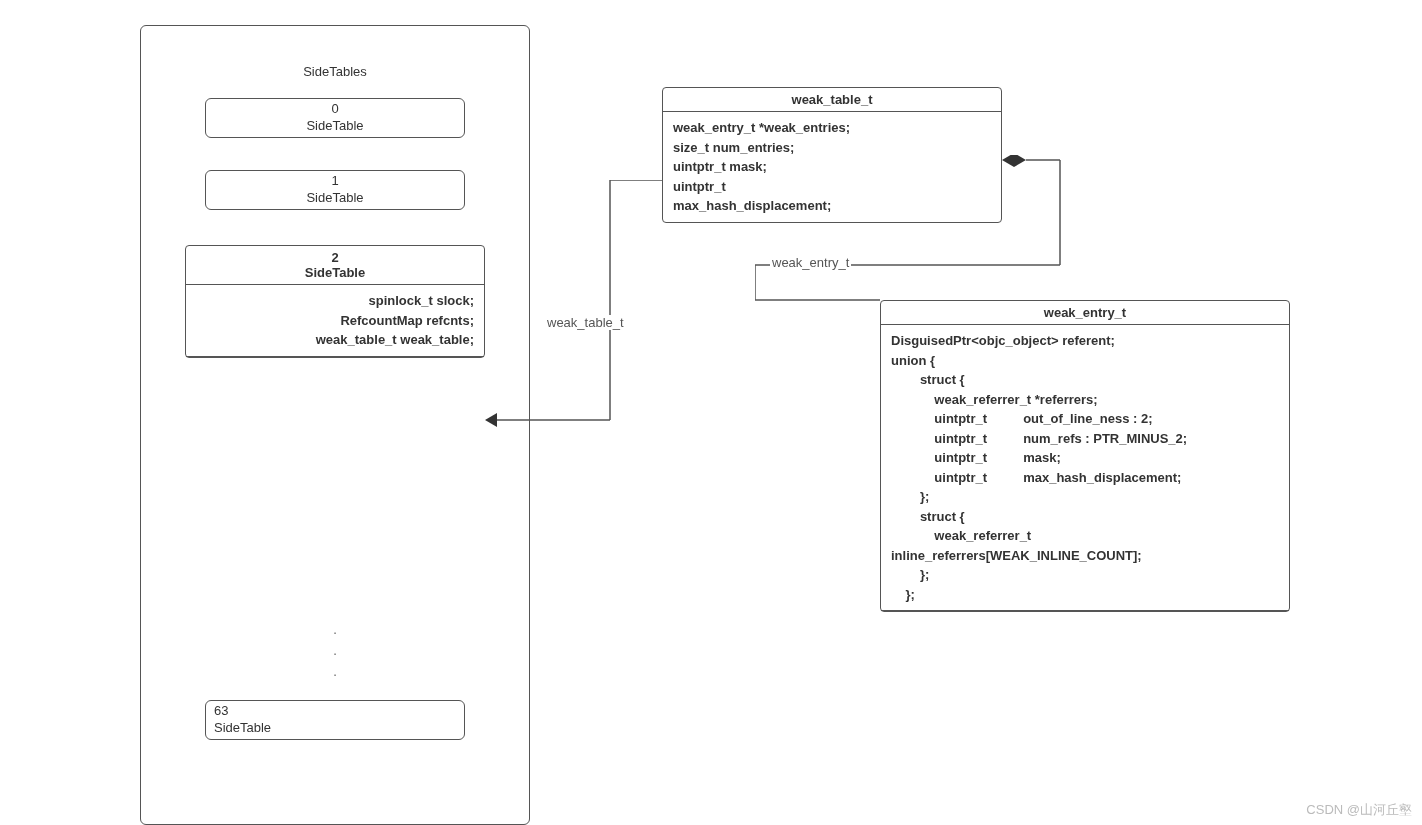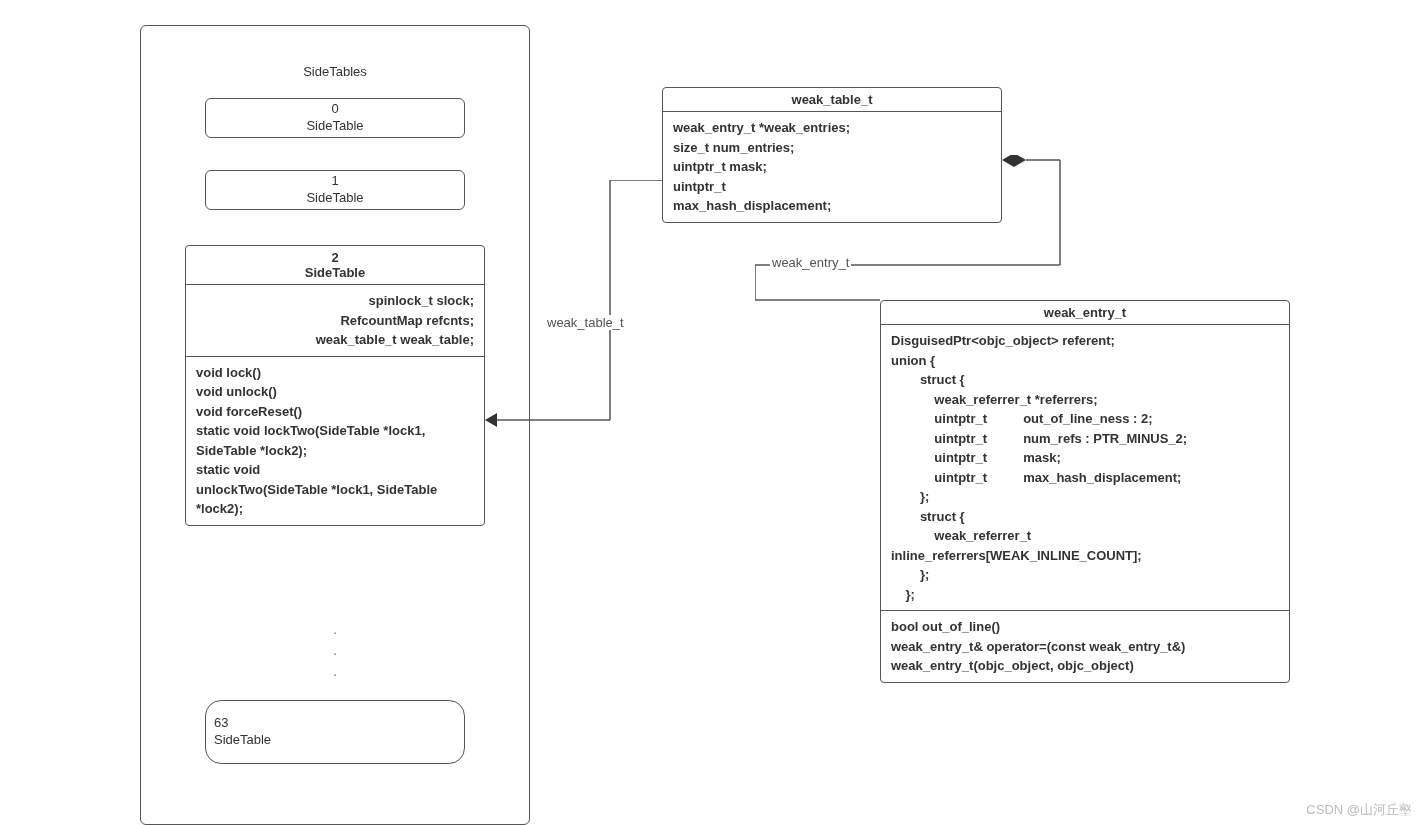--- a/index.html
+++ b/index.html
@@ -40,23 +40,23 @@
     border: 1.5px solid #555;
     border-radius: 6px;
     background: #fff;
     text-align: center;
     padding: 2px 4px;
     line-height: 1.3;
   }
   .small-item-left {
     position: absolute;
     border: 1.5px solid #555;
-    border-radius: 16px;
+    border-radius: 6px;
     background: #fff;
-    padding: 14px 8px;
+    padding: 2px 8px;
     line-height: 1.3;
   }
   .dots {
     position: absolute;
     text-align: center;
     line-height: 1.6;
     color: #666;
   }
   svg.connector {
     position: absolute;
@@ -95,26 +95,20 @@
 </div>
 
 <div class="box" style="left:185px; top:245px; width:300px; border-radius:4px;">
   <div class="title-sec" style="font-weight:normal;">
     <div style="font-weight:bold;">2</div>
     <div style="font-weight:bold;">SideTable</div>
   </div>
   <div class="body-sec sep" style="white-space:pre-line;text-align:right;">spinlock_t slock;
 RefcountMap refcnts;
 weak_table_t weak_table;</div>
-  <div class="body-sec" style="white-space:pre-line;">void lock()
-void unlock()
-void forceReset()
-static void lockTwo(SideTable *lock1, SideTable *lock2);
-static void
-unlockTwo(SideTable *lock1, SideTable *lock2);</div>
 </div>
 
 <div class="dots" style="left:320px; top:620px; width:30px; white-space:pre-line;">.
 .
 .</div>
 
 <div class="small-item-left" style="left:205px; top:700px; width:260px;">
   <div>63</div>
   <div>SideTable</div>
 </div>
@@ -137,23 +131,20 @@
             uintptr_t          out_of_line_ness : 2;
             uintptr_t          num_refs : PTR_MINUS_2;
             uintptr_t          mask;
             uintptr_t          max_hash_displacement;
         };
         struct {
             weak_referrer_t
 inline_referrers[WEAK_INLINE_COUNT];
         };
     };</div>
-  <div class="body-sec" style="white-space:pre-line;">bool out_of_line()
-weak_entry_t&amp; operator=(const weak_entry_t&amp;)
-weak_entry_t(objc_object, objc_object)</div>
 </div>
 
 <svg class="connector" style="left:485px; top:180px; width:180px; height:260px;">
   <path d="M 0 240 L 12 233 L 12 247 Z" fill="#333"></path>
   <line x1="12" y1="240" x2="125" y2="240" stroke="#555" stroke-width="1.5"></line>
   <line x1="125" y1="240" x2="125" y2="0" stroke="#555" stroke-width="1.5"></line>
   <line x1="125" y1="0" x2="177" y2="0" stroke="#555" stroke-width="1.5"></line>
 </svg>
 <div class="label" style="left:545px; top:315px;">weak_table_t</div>
 

